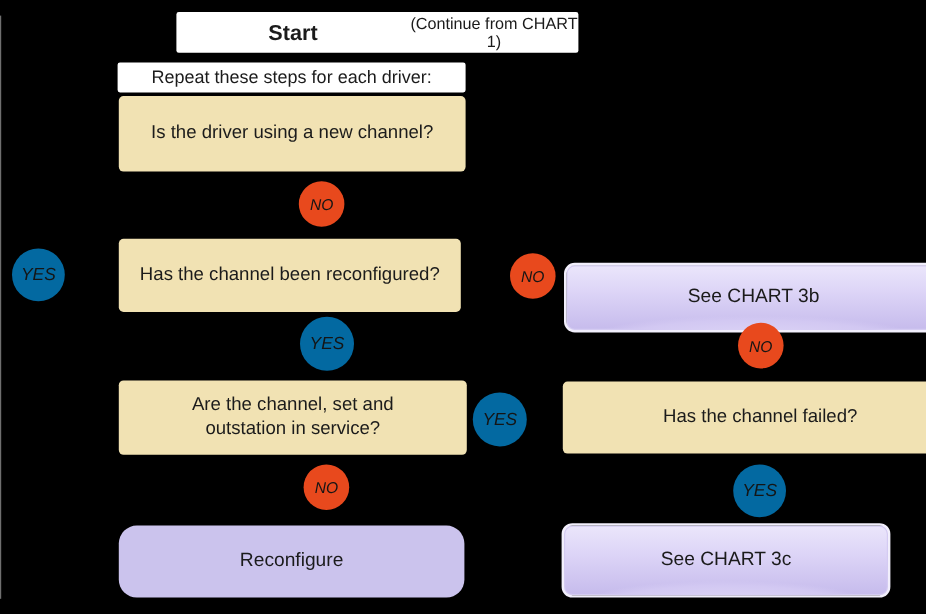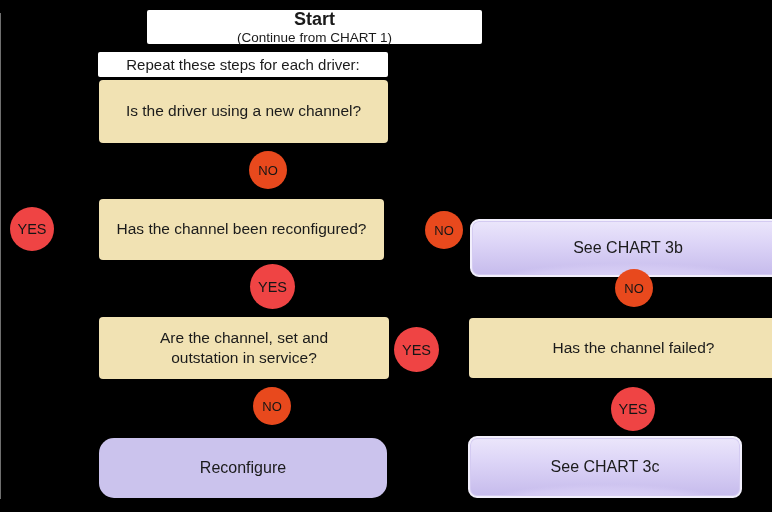--- a/index.html
+++ b/index.html
@@ -2,21 +2,21 @@
 <html><head>
 <meta charset="utf-8">
 <style>
   html,body{margin:0;padding:0;background:#000;}
   .stage{
     position:relative;width:772px;height:512px;background:#000;overflow:hidden;
     font-family:"Liberation Sans", sans-serif;color:#1b1b1b;
   }
   .edge-line{position:absolute;left:0;top:13px;width:1px;height:486px;background:#6f6f6f;}
   .box{position:absolute;display:flex;align-items:center;justify-content:center;
-       text-align:center;box-sizing:border-box;flex-direction:column;}
+       text-align:center;box-sizing:border-box;}
   .white{background:#ffffff;border-radius:2px;}
   .start-box{left:147px;top:10px;width:335px;height:34px;}
   .start-title{flex:0 0 58%;font-weight:bold;font-size:18px;text-align:center;}
   .continue-label{flex:0 0 42%;font-size:13.5px;text-align:center;}
   .repeat-box{left:98px;top:52px;width:290px;height:25px;font-size:15px;}
   .q{background:#f1e2b3;border-radius:4px;font-size:15.5px;line-height:1.3;padding:8px 10px;}
   .q1{left:99px;top:80px;width:289px;height:63px;}
   .q2{left:99px;top:199px;width:285px;height:61px;}
   .q3{left:99px;top:317px;width:290px;height:62px;flex-direction:column;justify-content:center;}
   .q4{left:469px;top:318px;width:329px;height:60px;}
@@ -27,23 +27,23 @@
     background:linear-gradient(180deg,#ebe6fb 0%,#ddd5f7 40%,#c6bbec 100%);
     box-shadow:inset 0 0 0 1px #d4cbf2;
   }
   .glossy::after{
     content:"";position:absolute;left:0;right:0;bottom:-6px;height:26px;
     background:radial-gradient(ellipse 62% 100% at 50% 100%, #ddd5f6 0%, #d2c8f2 55%, rgba(210,200,242,0) 70%);
   }
   .chart3b{left:470px;top:200px;width:316px;height:58px;margin-top:19px;}
   .chart3c{left:468px;top:436px;width:274px;height:62px;}
   .circle{position:absolute;border-radius:50%;display:flex;align-items:center;
-          justify-content:center;color:#151515;}
+          justify-content:center;color:#151515;font-style:italic;}
   .no{width:38px;height:38px;background:#e8491d;font-size:13px;}
-  .yes{width:45px;height:45px;background:#ef4444;font-size:14.5px;}
+  .yes{width:45px;height:45px;background:#0369a1;font-size:14.5px;}
   .no1{left:249px;top:151px;}
   .yes-left{left:10px;top:207px;width:44px;height:44px;}
   .no2{left:425px;top:211px;}
   .yes2{left:250px;top:264px;}
   .no3{left:615px;top:269px;}
   .yes-mid{left:394px;top:327px;}
   .no4{left:253px;top:387px;}
   .yes3{left:611px;top:387px;width:44px;height:44px;}
 </style>
 </head>

